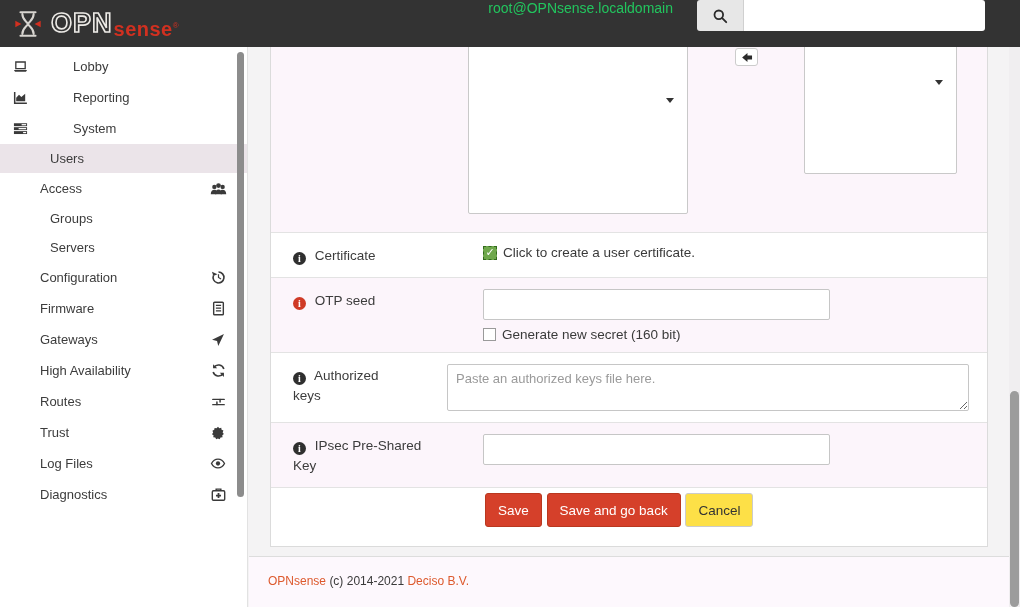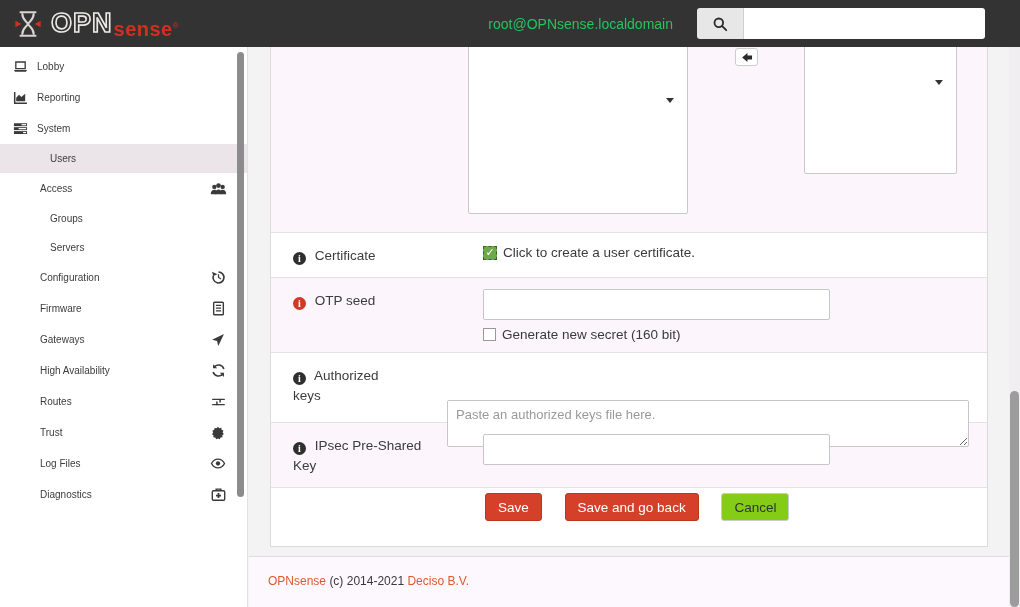--- a/index.html
+++ b/index.html
@@ -5,41 +5,41 @@
   html,body{margin:0;padding:0;}
   body{
     width:1020px;height:607px;position:relative;overflow:hidden;
     background:#f4f3f4;
     font-family:"Liberation Sans","DejaVu Sans",sans-serif;
     -webkit-font-smoothing:antialiased;
   }
   
   .header{
     position:absolute;left:0;top:0;width:1020px;height:47px;
-    background:#333333;display:flex;align-items:center;
+    background:#333333;display:flex;
     padding:0 35px 0 12px;box-sizing:border-box;
   }
   .logo{display:flex;align-items:center;gap:7px;}
   .logo-opn{
     font-weight:bold;font-size:27px;letter-spacing:1px;color:transparent;
     -webkit-text-stroke:1.6px #eceae6;line-height:1;
   }
   @supports not (-webkit-text-stroke:1px #000){.logo-opn{color:#eceae6;}}
   .logo-sense{font-weight:bold;font-size:20px;color:#d13020;line-height:1;position:relative;top:4px;margin-left:1px;letter-spacing:.5px;}
   .logo-reg{font-size:8px;color:#d13020;position:relative;top:-4px;}
   .hdr-user{margin-left:auto;color:#22c55e;font-size:14px;margin-right:24px;}
   .search-group{width:288px;height:31px;display:flex;border-radius:3px;overflow:hidden;}
   .search-addon{width:46px;background:#e7e7e7;display:flex;align-items:center;justify-content:center;border-right:1px solid #d0d0d0;}
   .search-input{flex:1;border:none;outline:none;background:#fff;padding:0 8px;font-size:13px;font-family:inherit;}
   
   .sidebar{
     position:absolute;left:0;top:47px;width:248px;height:560px;background:#ffffff;
     border-right:1px solid #e2e2e2;box-sizing:border-box;padding-top:4px;
   }
-  .sb-item{display:flex;align-items:center;height:31px;padding:0 20px 0 12px;cursor:pointer;color:#3c3c3c;font-size:10px;}
+  .sb-item{display:flex;align-items:center;height:31px;padding:0 20px 0 12px;cursor:pointer;color:#3c3c3c;font-size:13px;gap:36px;}
   .sb-item.lv1{padding-left:40px;}
   .sb-item.lv2{padding-left:50px;height:29px;}
   .sb-item.active{background:#ebe4e9;}
   .sb-ico{width:17px;margin-right:8px;display:flex;align-items:center;justify-content:center;}
   .sb-ico-r{margin-left:auto;width:18px;display:flex;align-items:center;justify-content:center;}
   .sb-thumb{position:absolute;right:3px;top:5px;width:7px;height:445px;background:#8c8c8c;border-radius:4px;}
   
   .panel{
     position:absolute;left:270px;top:47px;width:718px;height:500px;
     background:#fff;border:1px solid #dbdbdb;border-top:none;box-sizing:border-box;
@@ -77,35 +77,35 @@
     background:#fff;border:1px solid #ccc;border-radius:3px;
     display:flex;align-items:center;justify-content:center;cursor:pointer;padding:0;
   }
   
   .text-input{
     width:347px;height:31px;box-sizing:border-box;border:1px solid #c6c6c6;border-radius:2px;
     padding:0 8px;font-size:13px;font-family:inherit;color:#333;background:#fff;
   }
   .textarea{
     width:522px;height:47px;box-sizing:border-box;border:1px solid #c6c6c6;border-radius:2px;
-    padding:6px 8px;font-size:13px;font-family:inherit;color:#333;background:#fff;resize:both;margin-top:36px;
+    padding:6px 8px;font-size:13px;font-family:inherit;color:#333;background:#fff;resize:both;
   }
   .textarea::placeholder,.text-input::placeholder{color:#9a9a9a;}
   .chk-line{display:flex;align-items:center;gap:6px;}
   .chk-green{
     width:14px;height:14px;background:#6fa84c;border:1px dashed #336b1e;box-sizing:border-box;
     display:inline-flex;align-items:center;justify-content:center;color:#fff;flex:0 0 auto;
   }
   .chk-green::after{content:"\2713";font-size:11px;font-weight:bold;line-height:1;}
   .chk-empty{width:13px;height:13px;background:#fff;border:1px solid #9a9a9a;box-sizing:border-box;flex:0 0 auto;}
   .otp-chk{margin-top:7px;}
   
-  .btn{height:28px;padding:0 12px;font-size:13.5px;font-family:inherit;border-radius:3px;margin-right:19px;cursor:pointer;}
+  .btn{height:34px;padding:0 12px;font-size:13.5px;font-family:inherit;border-radius:3px;margin-right:1px;cursor:pointer;}
   .btn-primary{background:#d5402a;border:1px solid #b9381f;color:#fff;}
-  .btn-default{background:#84cc16;border:1px solid #cbcbcb;color:#333;}
+  .btn-default{background:#fde047;border:1px solid #cbcbcb;color:#333;}
   .btn-row{margin-left:2px;}
   
   .footer{
     position:absolute;left:249px;top:556px;width:760px;height:51px;
     background:#fdf8fd;border-top:1px solid #ddd;box-sizing:border-box;
     padding:17px 0 0 19px;font-size:12px;color:#3a3a3a;
   }
   .footer a{color:#dd5a2e;text-decoration:none;}
   
   .vscroll{position:absolute;right:0;top:47px;width:11px;height:560px;background:#f0eef0;}

